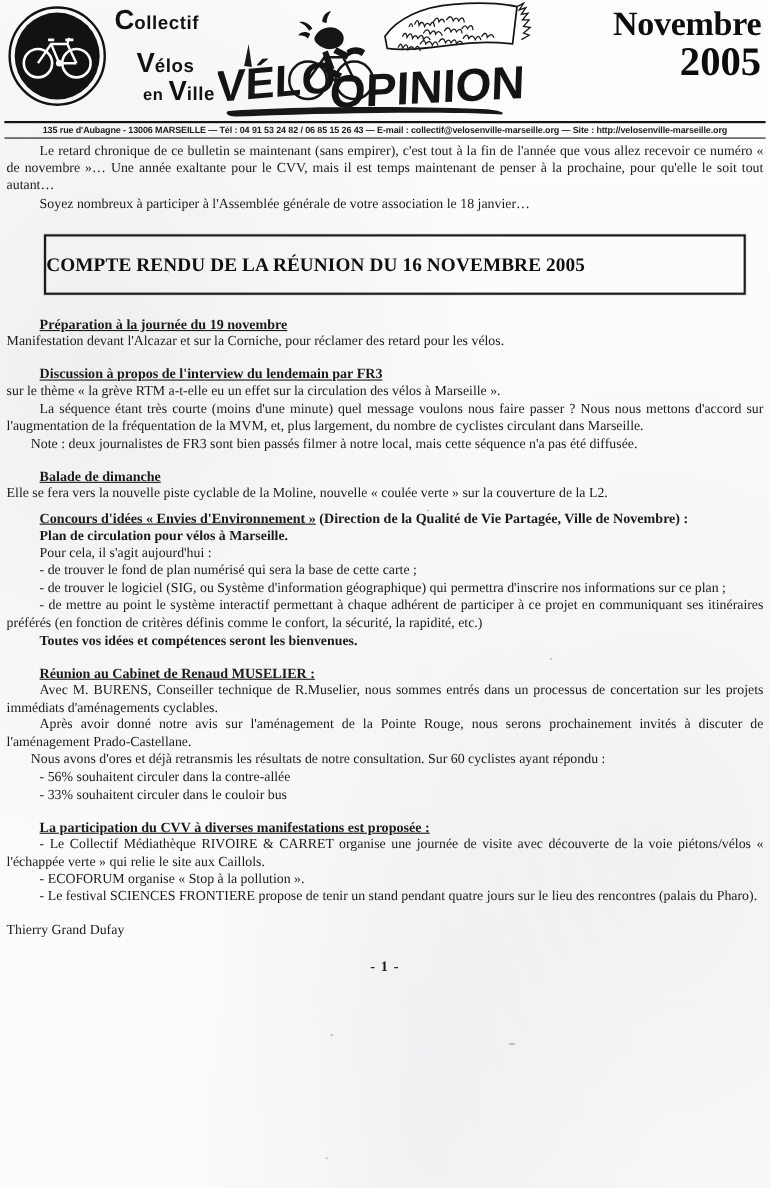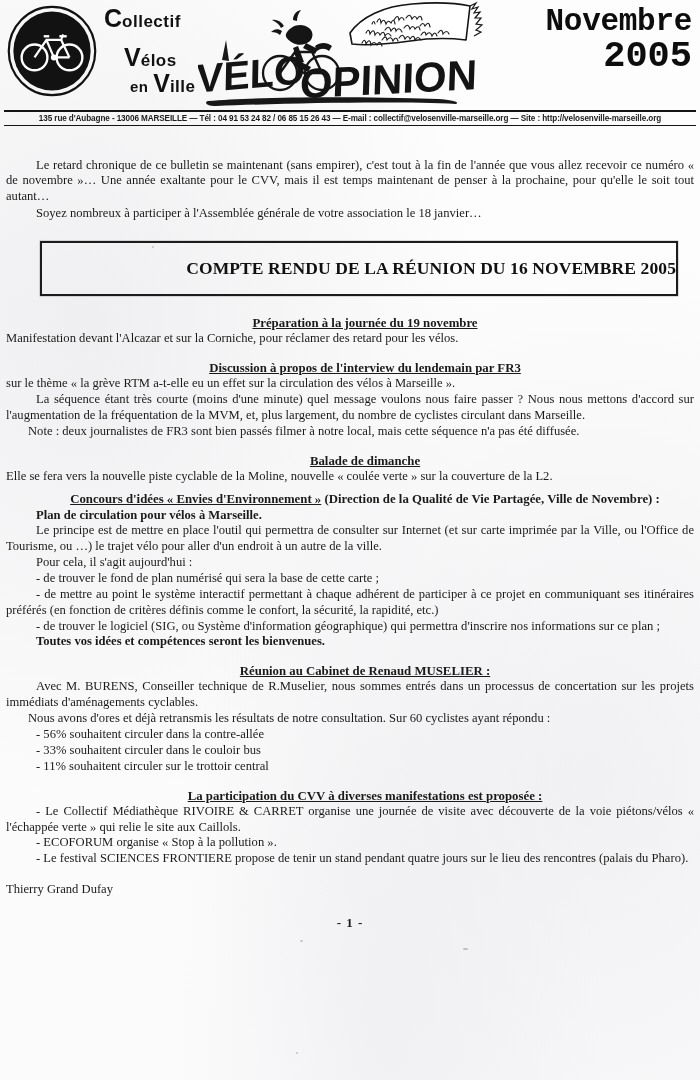--- a/index.html
+++ b/index.html
@@ -83,21 +83,21 @@
     height: 108px;
     margin-left: 2px;
   }
   .velo-art svg { display: block; }
 
   .issue-date {
     flex: 0 0 auto;
     padding-right: 8px;
     padding-top: 6px;
     text-align: right;
-    font-family: Liberation Mono, monospace;
+    font-family: Liberation Serif, serif;
     font-weight: 700;
     color: #0d0d0d;
     line-height: 1.02;
   }
   .issue-month { font-size: 31px; display: block; letter-spacing: -0.3px;}
   .issue-year  { font-size: 37px; display: block; letter-spacing: 0px;}
 
   .rule-thick {
     height: 2px;
     background: #141414;
@@ -125,54 +125,54 @@
     padding: 0 6px 0 6px;
     font-size: 12.6px;
     line-height: 1.26;
     text-align: justify;
   }
   p { margin: 0; }
   .indent  { text-indent: 30px; }
   .indent-sm { text-indent: 22px; }
   .no-indent { text-indent: 0; }
 
-  .intro { margin-top: 32px; }
+  .intro { margin-top: 4px; }
   .call-to-action {
     font-weight: 400;
     text-indent: 30px;
     margin-top: 1px;
     text-align: left;
   }
 
   
   .title-box-wrap {
     margin: 19px 16px 0 34px;
   }
   .title-box {
     border: 2px solid #1c1c1c;
-    padding: 14px 0 15px 0;
-    text-align: right;
+    padding: 14px 10px 15px 0;
+    text-align: left;
     box-shadow: 0 0 0 0.5px rgba(0,0,0,0.25);
   }
   .title-box .title-inner {
     font-weight: 700;
     font-size: 17.5px;
     letter-spacing: 0.1px;
     color: #101010;
     white-space: nowrap;
   }
 
   
   .section { }
   h2.sec-head {
     font-size: 12.8px;
     font-weight: 700;
     margin: 0;
     text-indent: 30px;
-    text-align: center;
+    text-align: left;
   }
   h2.sec-head .u { text-decoration: underline; }
   .sec-head-sub {
     font-weight: 700;
     text-indent: 30px;
     text-align: left;
   }
   .gap-lg { height: 19px; }
   .gap-md { height: 13px; }
   .gap-sm { height: 7px; }
@@ -314,37 +314,36 @@
     <div class="section">
       <h2 class="sec-head"><span class="u">Balade de dimanche</span></h2>
       <p class="no-indent">Elle se fera vers la nouvelle piste cyclable de la Moline, nouvelle « coulée verte » sur la couverture de la L2.</p>
     </div>
 
     <div class="gap-sm"></div>
 
     <div class="section">
       <h2 class="sec-head"><span class="u">Concours d'idées « Envies d'Environnement »</span><span> (Direction de la Qualité de Vie Partagée, Ville de Novembre) :</span></h2>
       <p class="sec-head-sub no-indent" style="text-indent:0;padding-left:30px;">Plan de circulation pour vélos à Marseille.</p>
-      <p class="indent">Le principe est de  mettre en place l'outil qui permettra de consulter sur Internet (et sur carte imprimée par la Ville, ou l'Office de Tourisme, ou …) le trajet vélo pour aller d'un endroit à un autre de la ville.</p>
       <p class="indent">Pour cela, il s'agit aujourd'hui :</p>
       <p class="bullet">- de trouver  le fond de plan numérisé qui sera la base de cette carte ;</p>
+      <p class="indent" style="text-align:justify;">- de trouver  le logiciel (SIG, ou Système d'information géographique) qui permettra d'inscrire nos informations sur ce plan ;</p>
       <p class="indent" style="text-align:justify;">- de mettre au point le système interactif permettant à chaque adhérent de participer à ce projet en communiquant ses itinéraires préférés (en fonction de critères définis comme le confort, la sécurité, la rapidité, etc.)</p>
-      <p class="indent" style="text-align:justify;">- de trouver  le logiciel (SIG, ou Système d'information géographique) qui permettra d'inscrire nos informations sur ce plan ;</p>
       <p class="sec-head-sub">Toutes vos idées et compétences seront les bienvenues.</p>
     </div>
 
     <div class="gap-md"></div>
 
     <div class="section">
       <h2 class="sec-head"><span class="u">Réunion au Cabinet de Renaud MUSELIER :</span></h2>
       <p class="indent">Avec M. BURENS, Conseiller technique de R.Muselier, nous sommes entrés dans un processus de concertation sur les projets immédiats d'aménagements cyclables.</p>
+      <p class="indent">Après avoir donné notre avis sur l'aménagement de la Pointe Rouge, nous serons prochainement invités à discuter de l'aménagement Prado-Castellane.</p>
       <p class="indent-sm no-indent" style="text-indent:22px;">Nous avons d'ores et déjà retransmis les résultats de notre consultation. Sur 60 cyclistes ayant répondu :</p>
       <p class="bullet">- 56% souhaitent circuler dans la contre-allée</p>
       <p class="bullet">- 33% souhaitent circuler dans le couloir bus</p>
-      <p class="bullet">- 11% souhaitent circuler sur le trottoir central</p>
     </div>
 
     <div class="gap-md"></div>
 
     <div class="section">
       <h2 class="sec-head"><span class="u">La participation du CVV à diverses manifestations est proposée :</span></h2>
       <p class="indent" style="text-align:justify;">- Le Collectif Médiathèque RIVOIRE &amp; CARRET organise une journée de visite avec découverte de la voie piétons/vélos « l'échappée verte » qui relie le site aux Caillols.</p>
       <p class="bullet">- ECOFORUM organise « Stop à la pollution ».</p>
       <p class="indent" style="text-align:justify;">- Le festival SCIENCES FRONTIERE propose de tenir un stand pendant quatre jours sur le lieu des rencontres (palais du Pharo).</p>
     </div>

